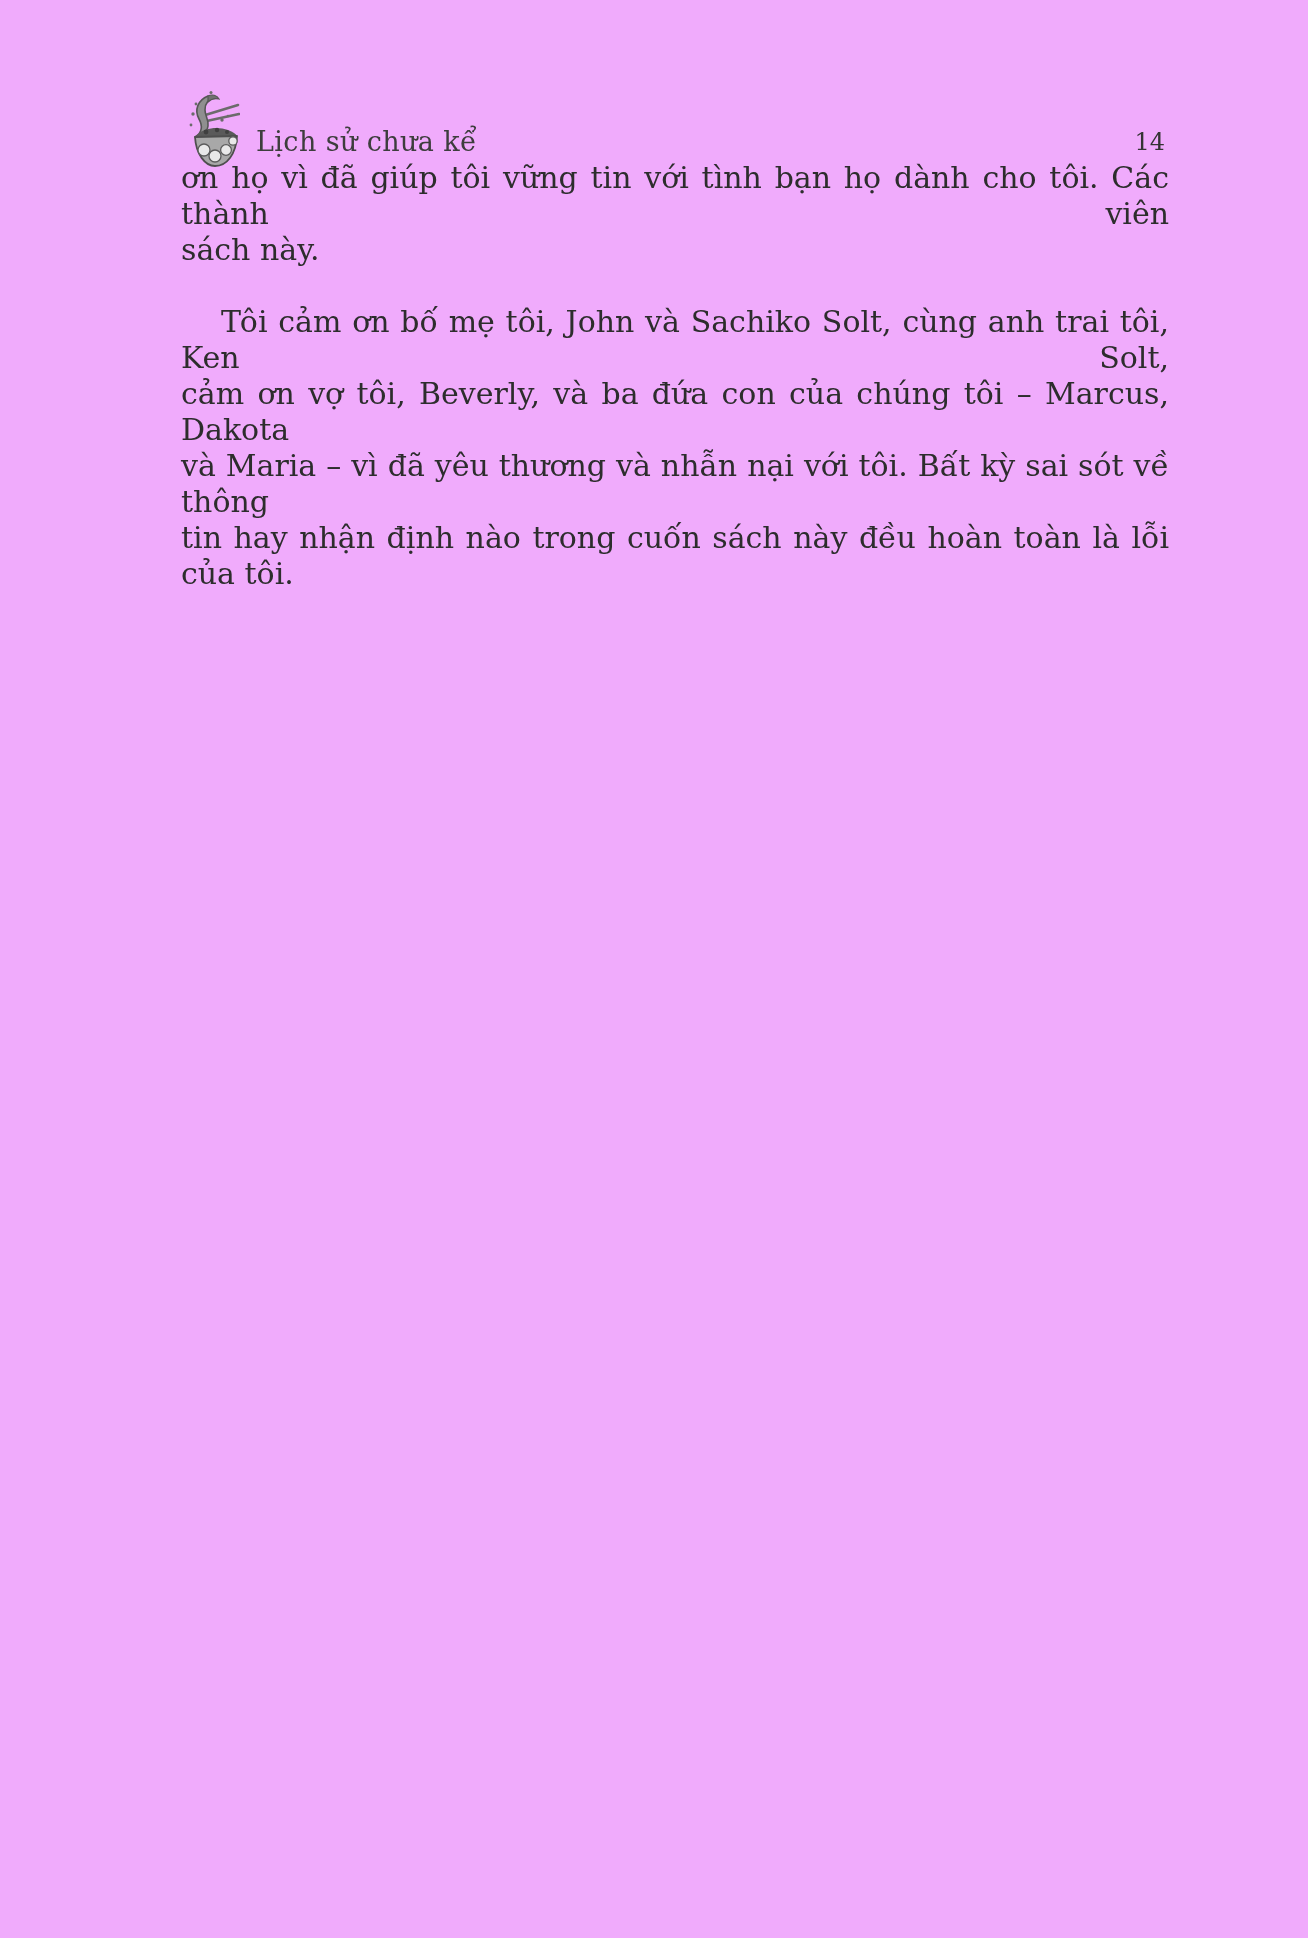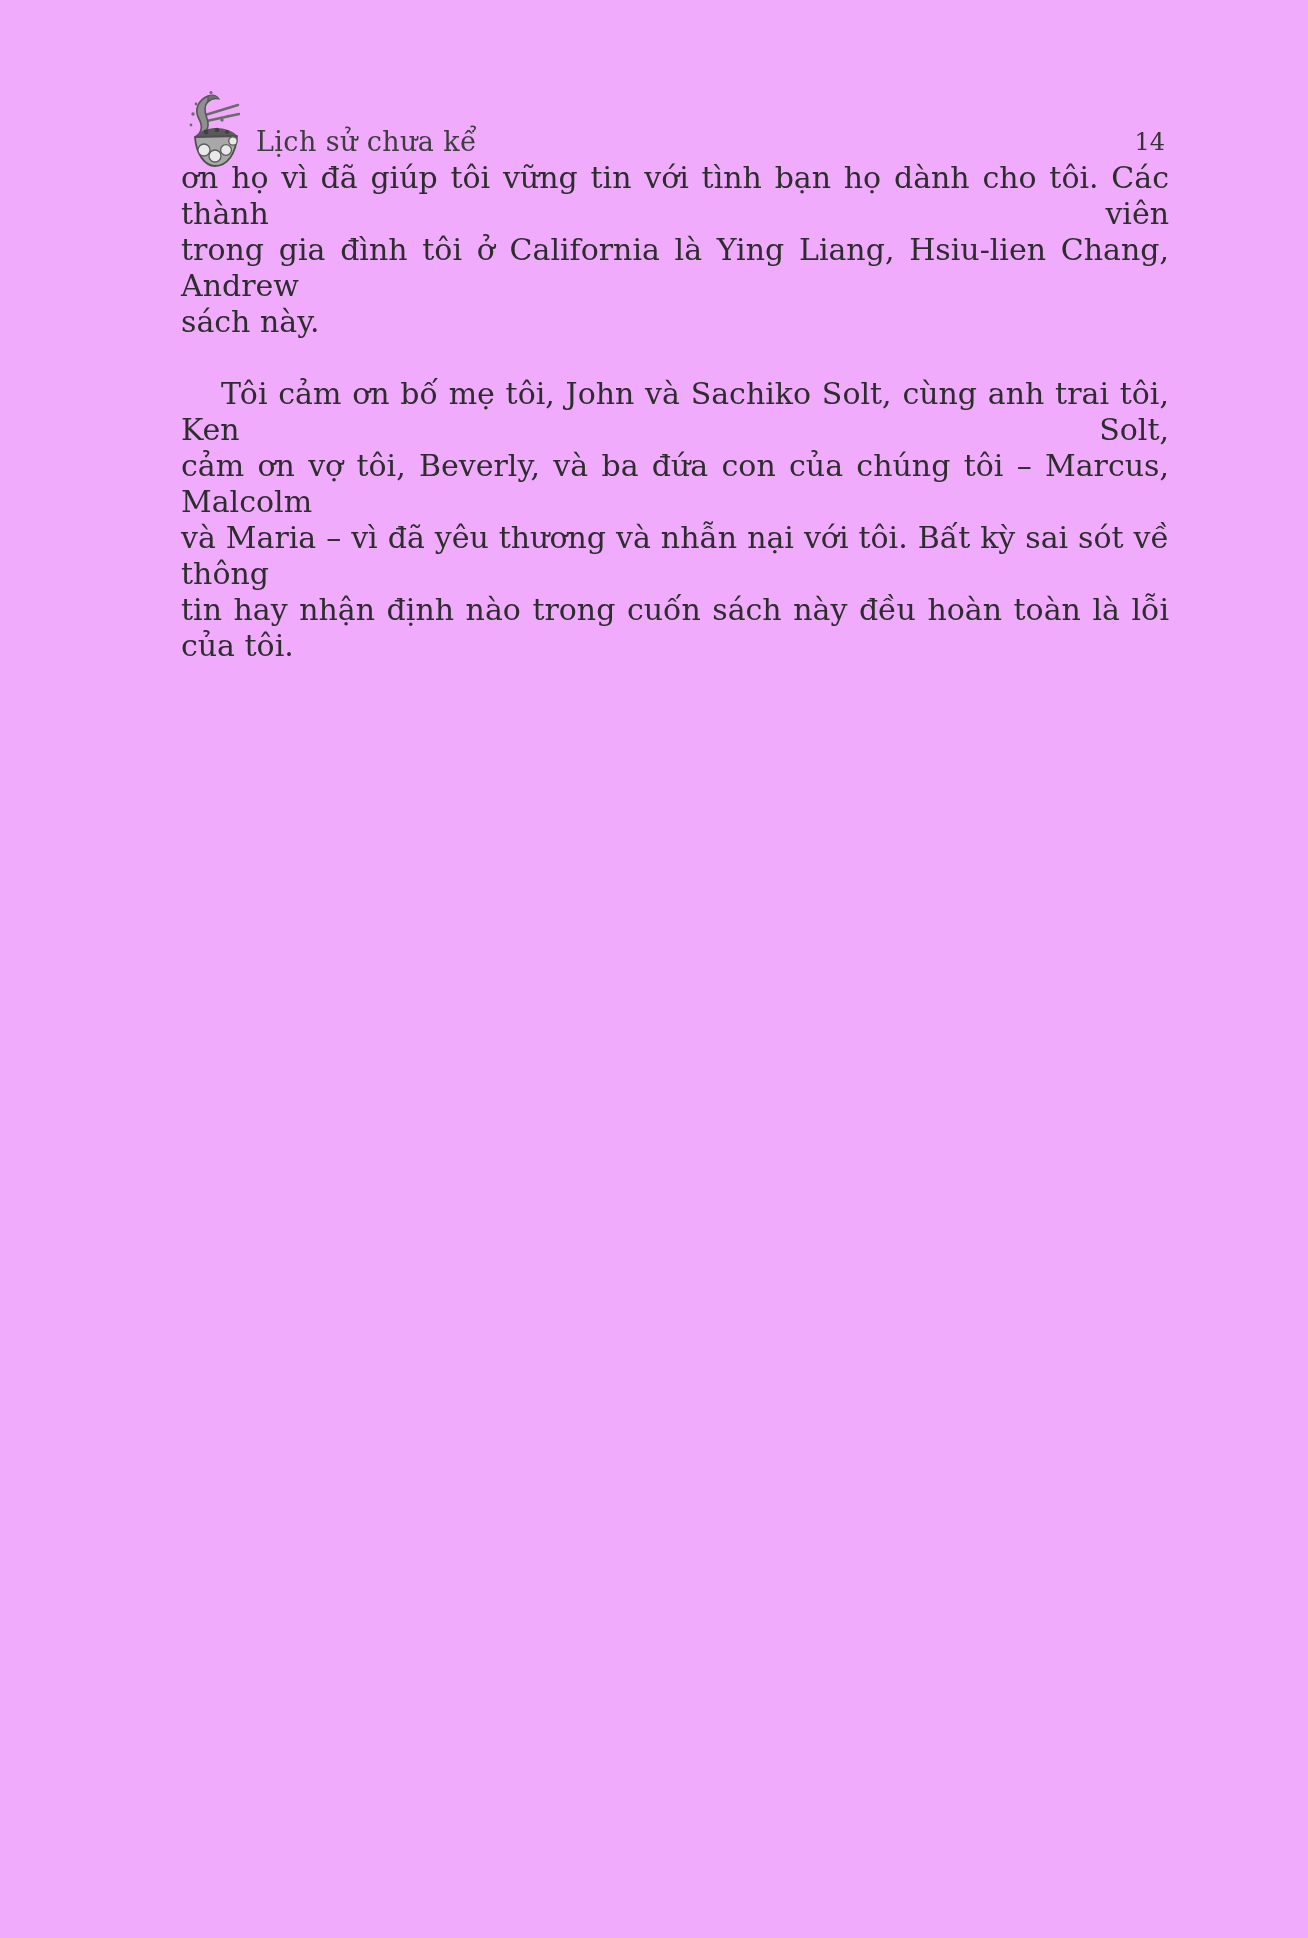--- a/index.html
+++ b/index.html
@@ -99,24 +99,23 @@
     </svg>
   </div>
 
   <div class="running-title">Lịch sử chưa kể</div>
 
   <div class="page-number">14</div>
 
   <div class="body-text">
       <div class="paragraph">
         <div class="line first">ơn họ vì đã giúp tôi vững tin với tình bạn họ dành cho tôi. Các thành viên</div>
-        <div class="line">trong gia đình tôi ở California là Ying Liang, Hsiu-lien Chang, Andrew</div>
         <div class="line last">sách này.</div>
       </div>
       <div class="paragraph indent-first">
         <div class="line first">Tôi cảm ơn bố mẹ tôi, John và Sachiko Solt, cùng anh trai tôi, Ken Solt,</div>
-        <div class="line">cảm ơn vợ tôi, Beverly, và ba đứa con của chúng tôi – Marcus, Malcolm</div>
+        <div class="line">cảm ơn vợ tôi, Beverly, và ba đứa con của chúng tôi – Marcus, Dakota</div>
         <div class="line">và Maria – vì đã yêu thương và nhẫn nại với tôi. Bất kỳ sai sót về thông</div>
         <div class="line last">tin hay nhận định nào trong cuốn sách này đều hoàn toàn là lỗi của tôi.</div>
       </div>
     </div>
 
 </div>
 
 </body></html>

